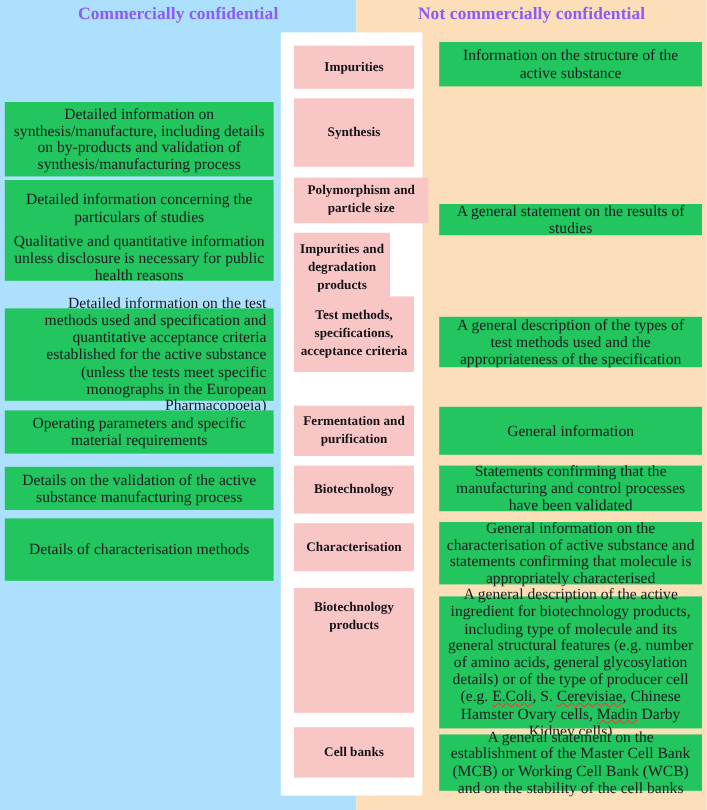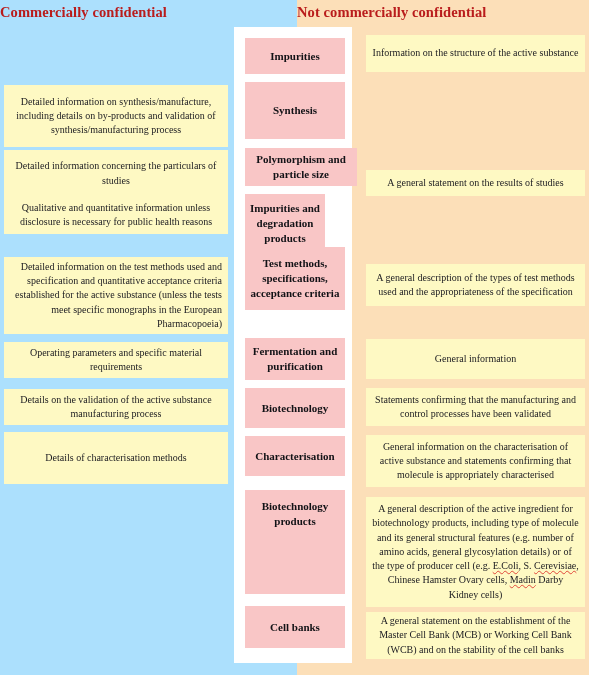--- a/index.html
+++ b/index.html
@@ -29,23 +29,24 @@
   .band-right {
     left: 297px;
     right: 0;
     background: #fcdfb8;
   }
 
   
   .col-header {
     position: absolute;
     top: 2px;
+    text-align: center;
     font-weight: bold;
     font-size: 14.5px;
-    color: #b91c1c;
+    color: #8b5cf6;
     letter-spacing: .1px;
     line-height: 20px;
   }
   .header-left  { left: 0;   width: 297px; }
   .header-right { left: 297px; width: 292px; }
 
   
   .center-column {
     position: absolute;
     left: 234px;
@@ -58,23 +59,23 @@
   
   .box {
     position: absolute;
     box-sizing: border-box;
     display: flex;
     align-items: center;
     justify-content: center;
     text-align: center;
   }
   .box-white {
-    background: #fef9c3;
+    background: #22c55e;
     color: #1b1b20;
-    font-size: 10px;
+    font-size: 13px;
     line-height: 14.2px;
     padding: 3px 6px;
   }
   .box-pink {
     background: #f9c6c6;
     color: #121216;
     font-weight: bold;
     font-size: 11px;
     line-height: 15px;
     padding: 3px 5px;

